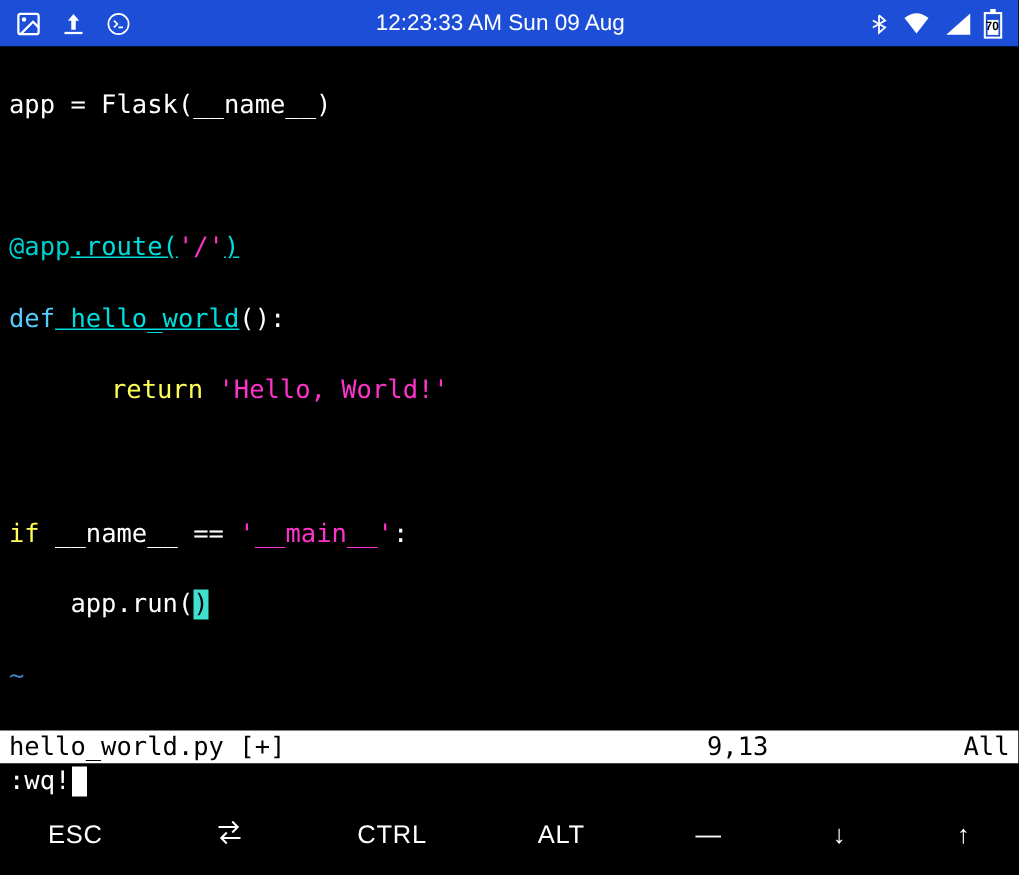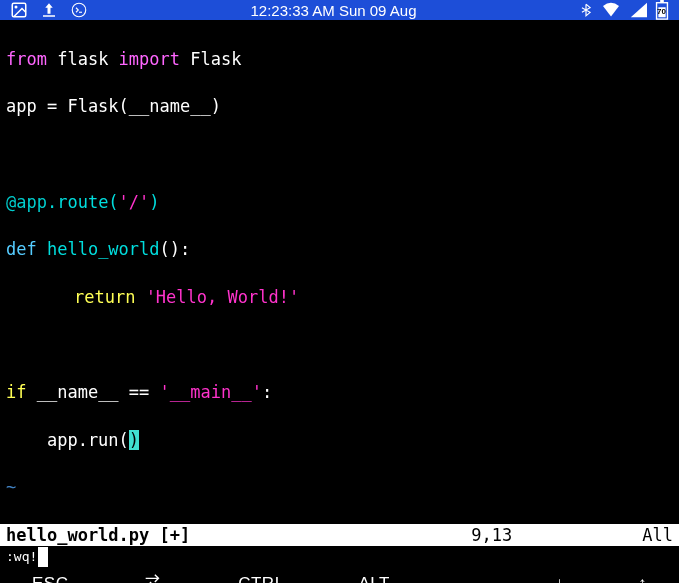--- a/index.html
+++ b/index.html
@@ -29,48 +29,48 @@
     line-height: 1.4;
     padding: 4px 6px 0 6px;
     white-space: pre;
   }
   .kw-import { color: #ff66ff; }
   .kw-def { color: #55ccff; }
   .kw-return { color: #ffff55; margin-left: 27px; }
   .kw-if { color: #ffff55; }
   .name { color: #ffffff; }
   .decorator { color: #00cccc; }
-  .fn { color: #00dddd; }
+  .fn { color: #00dddd; text-decoration: underline; }
   .str { color: #ff33cc; }
   .cursor-block {
     background: #40e0d0;
     color: #000;
   }
   .tilde { color: #4080c0; }
 
   .vim-status {
     background: #ffffff;
     color: #000;
     font-family: monospace;
     font-size: 17px;
     display: flex;
     padding: 1px 6px;
     height: 24px;
     align-items: center;
   }
-  .vim-file { flex: 0 0 auto; font-weight: bold; }
+  .vim-file { flex: 0 0 auto; }
   .vim-spacer { flex: 1; }
   .vim-pos { flex: 0 0 auto; margin-right: 130px; }
   .vim-view { flex: 0 0 auto; }
 
   .vim-cmd {
     background: #000;
     color: #fff;
     font-family: monospace;
-    font-size: 13px;
+    font-size: 17px;
     padding: 1px 6px;
     height: 24px;
     display: flex;
     align-items: center;
     text-align: center;
   }
   .cmd-cursor {
     display: inline-block;
     width: 10px;
     height: 20px;
@@ -142,21 +142,20 @@
           <rect x="1" y="3" width="12" height="18" fill="none" stroke="#fff" stroke-width="1.5"></rect>
           <rect x="5" y="0" width="4" height="3" fill="#fff"></rect>
           <rect x="3" y="8" width="8" height="11" fill="#fff"></rect>
         </svg>
       <span style="position:absolute;top:7px;left:2px;font-size:8px;color:#000;font-weight:bold;">70</span>
     </span>
   </div>
 </div>
 
 <div class="editor">
-<div><span class="kw-import">from</span><span class="name"> flask </span><span class="kw-import">import</span><span class="name"> Flask</span></div>
 <div><span class="name">app = Flask(__name__)</span></div>
 <div><span></span>&nbsp;</div>
 <div><span class="decorator">@app</span><span class="fn">.route(</span><span class="str">'/'</span><span class="fn">)</span></div>
 <div><span class="kw-def">def</span><span class="fn"> hello_world</span><span class="name">():</span></div>
 <div><span>    </span><span class="kw-return">return</span><span> </span><span class="str">'Hello, World!'</span></div>
 <div><span></span>&nbsp;</div>
 <div><span class="kw-if">if</span><span class="name"> __name__ </span><span class="name">==</span><span> </span><span class="str">'__main__'</span><span class="name">:</span></div>
 <div><span class="name">    app.run</span><span class="name">(</span><span class="cursor-block">)</span></div>
 <div class="tilde">~</div>
 </div>

